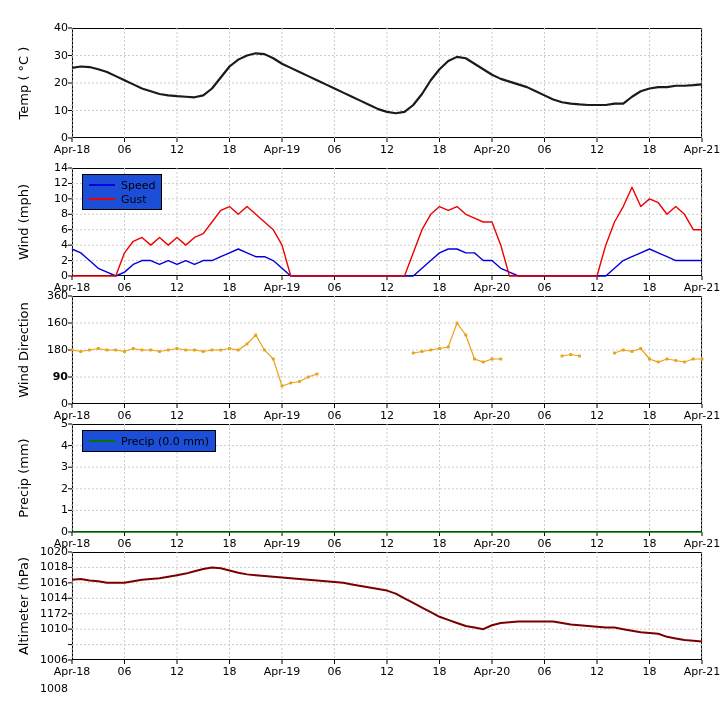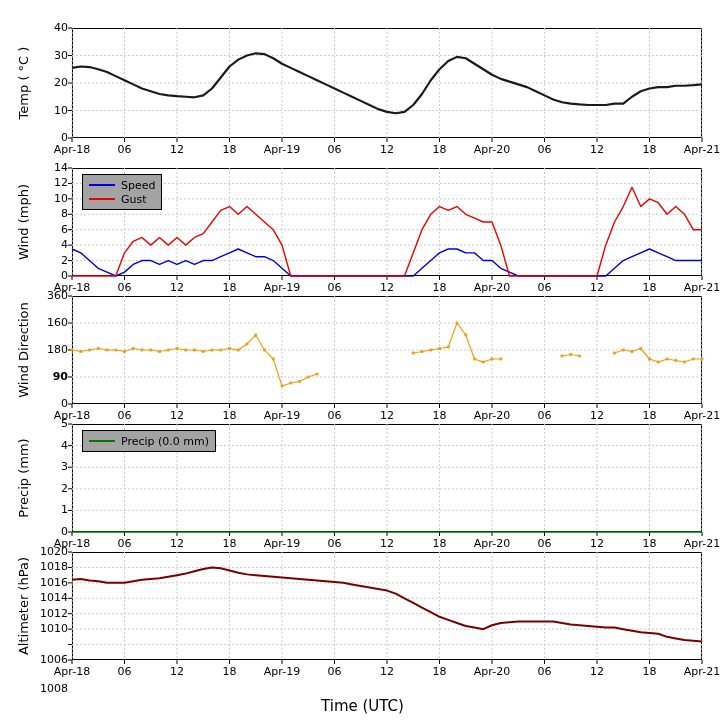--- a/index.html
+++ b/index.html
@@ -4,21 +4,21 @@
 <style>
   html,body{margin:0;padding:0;background:#ffffff;}
   body{width:725px;height:725px;font-family:"DejaVu Sans",sans-serif;color:#000;}
   #root{position:relative;width:725px;height:725px;}
   .title{position:absolute;left:0;top:4px;width:725px;text-align:center;font-size:17px;color:#000;}
   .plotbox{position:absolute;border:1px solid #000;background:#fff;box-sizing:border-box;}
   .ylabel{position:absolute;font-size:13px;transform-origin:left top;white-space:nowrap;}
   .ytick{position:absolute;font-size:11px;text-align:right;white-space:nowrap;}
   .xtick{position:absolute;font-size:11px;text-align:center;white-space:nowrap;}
   .xaxis-title{position:absolute;font-size:15px;text-align:center;width:725px;left:0;}
-  .legend{position:absolute;border:1px solid #000;background:#a3a3a3;font-size:11px;padding:3px 6px;box-sizing:border-box;}
+  .legend{position:absolute;border:1px solid #000;background:#1d4ed8;font-size:11px;padding:3px 6px;box-sizing:border-box;}
   .legend-row{display:flex;align-items:center;height:14px;}
   .legend-line{display:inline-block;width:26px;height:0;border-top:2px solid #000;margin-right:6px;}
   .legend-label{white-space:nowrap;}
   svg{position:absolute;left:0;top:0;overflow:visible;}
 </style>
 </head>
 <body>
 
 <div id="root">
   <div id="panels">
@@ -373,34 +373,33 @@
         <line x1="492" x2="492" y1="660" y2="664" stroke="#000" stroke-width="1"></line>
         <line x1="544.5" x2="544.5" y1="660" y2="664" stroke="#000" stroke-width="1"></line>
         <line x1="597" x2="597" y1="660" y2="664" stroke="#000" stroke-width="1"></line>
         <line x1="649.5" x2="649.5" y1="660" y2="664" stroke="#000" stroke-width="1"></line>
         <line x1="702" x2="702" y1="660" y2="664" stroke="#000" stroke-width="1"></line>
         <path d="M72,579.7714285714287L80.75,579L89.5,580.5428571428575L98.25,581.3142857142853L107,582.8571428571429L115.75,582.8571428571429L124.5,582.8571428571429L133.25,581.3142857142853L142,579.7714285714287L150.75,579L159.5,578.2285714285713L168.25,576.6857142857147L177,575.1428571428571L185.75,573.5999999999997L194.5,571.2857142857143L203.25,568.9714285714289L212,567.4285714285714L220.75,568.2000000000002L229.5,570.5142857142855L238.25,572.8285714285718L247,574.3714285714284L255.75,575.1428571428571L264.5,575.9142857142859L273.25,576.6857142857147L282,577.4571428571425L290.75,578.2285714285713L299.5,579L308.25,579.7714285714287L317,580.5428571428575L325.75,581.3142857142853L334.5,582.0857142857141L343.25,582.8571428571429L352,584.4000000000003L360.75,585.942857142857L369.5,587.4857142857145L378.25,589.0285714285711L387,590.5714285714286L395.74999999999994,593.6571428571427L404.5,598.2857142857143L413.25,602.9142857142859L422,607.5428571428575L430.75,612.1714285714282L439.5,616.7999999999998L448.25,619.8857142857139L457.00000000000006,622.9714285714289L465.75,626.057142857143L474.49999999999994,627.5999999999997L483.25,629.1428571428571L492,625.2857142857143L500.75,622.9714285714289L509.5,622.2000000000002L518.25,621.4285714285714L527,621.4285714285714L535.75,621.4285714285714L544.5,621.4285714285714L553.25,621.4285714285714L562,622.9714285714289L570.75,624.5142857142855L579.5,625.2857142857143L588.25,626.057142857143L597,626.8285714285718L605.75,627.5999999999997L614.5,627.5999999999997L623.25,629.1428571428571L632,630.6857142857147L640.75,632.2285714285713L649.5,633L658.25,633.7714285714287L667,636.8571428571429L675.75,638.4000000000003L684.5,639.942857142857L693.25,640.7142857142857L702,641.4857142857145" fill="none" stroke="#7a0000" stroke-width="2" stroke-linejoin="round"></path>
       </svg>
       <div class="ytick" style="width: 44px; left: 24px; top: 653px;">1006</div>
       <div class="ytick" style="width: 44px; left: 24px; top: 637.571px; margin-top: 44px;">1008</div>
       <div class="ytick" style="width: 44px; left: 24px; top: 622.143px;">1010</div>
-      <div class="ytick" style="width: 44px; left: 24px; top: 606.714px;">1012</div>
+      <div class="ytick" style="width: 44px; left: 24px; top: 606.714px;">1172</div>
       <div class="ytick" style="width: 44px; left: 24px; top: 591.286px;">1014</div>
       <div class="ytick" style="width: 44px; left: 24px; top: 575.857px;">1016</div>
       <div class="ytick" style="width: 44px; left: 24px; top: 560.429px;">1018</div>
       <div class="ytick" style="width: 44px; left: 24px; top: 545px;">1020</div>
       <div class="xtick" style="width: 60px; left: 42px; top: 665px;">Apr-18</div>
       <div class="xtick" style="width: 60px; left: 94.5px; top: 665px;">06</div>
       <div class="xtick" style="width: 60px; left: 147px; top: 665px;">12</div>
       <div class="xtick" style="width: 60px; left: 199.5px; top: 665px;">18</div>
       <div class="xtick" style="width: 60px; left: 252px; top: 665px;">Apr-19</div>
       <div class="xtick" style="width: 60px; left: 304.5px; top: 665px;">06</div>
       <div class="xtick" style="width: 60px; left: 357px; top: 665px;">12</div>
       <div class="xtick" style="width: 60px; left: 409.5px; top: 665px;">18</div>
       <div class="xtick" style="width: 60px; left: 462px; top: 665px;">Apr-20</div>
       <div class="xtick" style="width: 60px; left: 514.5px; top: 665px;">06</div>
       <div class="xtick" style="width: 60px; left: 567px; top: 665px;">12</div>
       <div class="xtick" style="width: 60px; left: 619.5px; top: 665px;">18</div>
       <div class="xtick" style="width: 60px; left: 672px; top: 665px;">Apr-21</div>
       <div class="ylabel" style="left: 16px; top: 660px; transform: rotate(-90deg); transform-origin: left top; width: 108px; text-align: center;">Altimeter (hPa)</div>
     </div>
-  <div class="xaxis-title" style="top:697px;">Time (UTC)</div>
 </div>
 
 </body></html>

